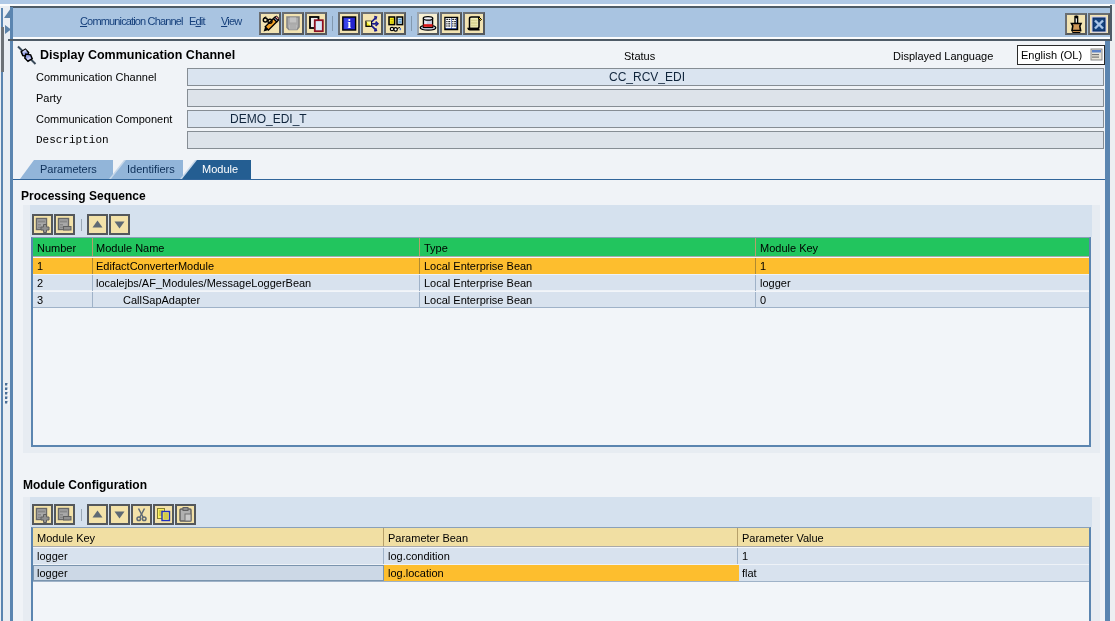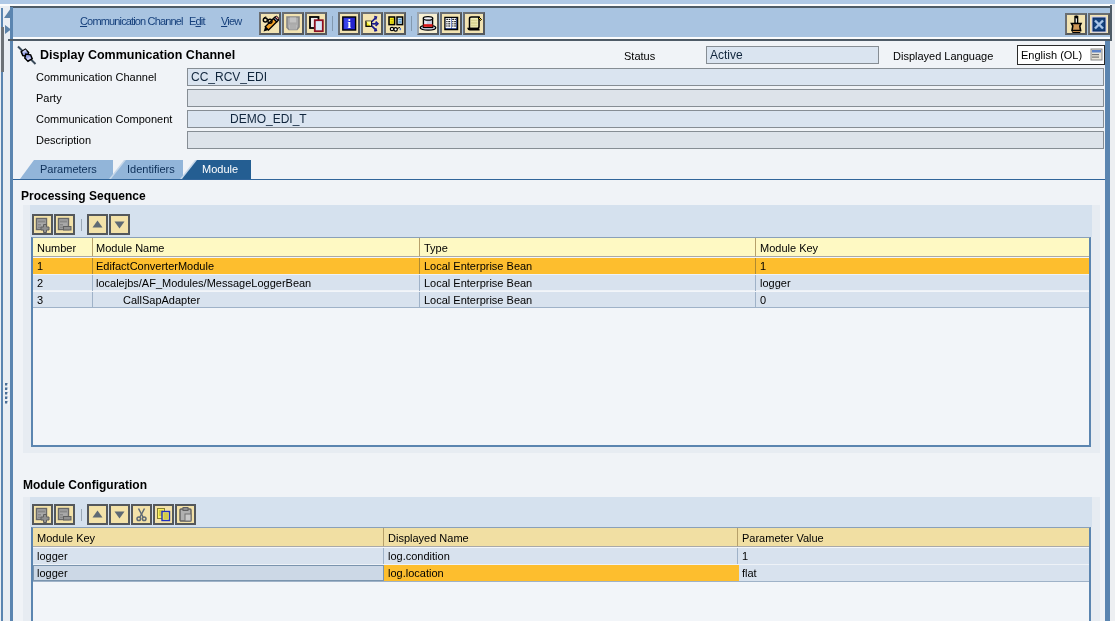--- a/index.html
+++ b/index.html
@@ -208,38 +208,37 @@
   <svg class="abs" style="left:16px;top:44px;" width="22" height="22">
     <line x1="2" y1="2.5" x2="8" y2="8.5" stroke="#3a4a5a" stroke-width="2"></line>
     <line x1="13.5" y1="14" x2="19.5" y2="20" stroke="#3a4a5a" stroke-width="2"></line>
     <polygon points="5.2,7.8 9.4,5.2 12.6,8.4 11.6,12.4 6.8,11.6" fill="#9aa2e4" stroke="#000" stroke-width="1.5"></polygon>
     <polygon points="16.2,14.6 12,17.2 8.8,14 9.8,10 14.6,10.8" fill="#9aa2e4" stroke="#000" stroke-width="1.5"></polygon>
     <polygon points="6.4,7.4 9.4,5.6 11,7.2 7.2,9" fill="#c8ccf2"></polygon>
     <polygon points="10.6,14.4 13.8,12.8 15,14.4 11.4,16" fill="#c8ccf2"></polygon>
   </svg>
   <div class="abs" style="left:40px;top:48px;font-size:12.5px;font-weight:bold;color:#000;">Display Communication Channel</div>
   <div class="lbl" style="left:624px;top:50px;">Status</div>
-  <div class="fld" style="left:706px;top:46px;width:173px;">Active</div>
   <div class="lbl" style="left:893px;top:50px;text-align:right;">Displayed Language</div>
   <div class="abs" style="box-sizing:border-box;left:1017px;top:45px;width:88px;height:20px;background:#fff;border:1px solid #2a2a2a;font-size:11px;color:#000;padding:3px 0 0 3px;">English (OL)
     <svg style="position:absolute;right:1px;top:2px;" width="13" height="13">
       <rect x="1" y="1" width="11" height="11" fill="#e8e4d8" stroke="#888" stroke-width="1"></rect>
       <rect x="2" y="2" width="9" height="2.5" fill="#5c82c8"></rect>
       <rect x="2" y="6" width="7" height="1.2" fill="#777"></rect>
       <rect x="2" y="8.5" width="7" height="1.2" fill="#777"></rect>
     </svg>
   </div>
 
   <div class="lbl" style="left:36px;top:71px;">Communication Channel</div>
-  <div class="fld" style="left:187px;top:68px;width:917px;">CC_RCV_EDI</div>
+  <div class="fld" style="left:187px;top:68px;width:917px;text-align:center;">CC_RCV_EDI</div>
   <div class="lbl" style="left:36px;top:92px;">Party</div>
   <div class="fld" style="left:187px;top:89px;width:917px;background:#dde3ea;"></div>
   <div class="lbl" style="left:36px;top:113px;">Communication Component</div>
   <div class="fld" style="left:187px;top:110px;width:917px;padding-left:42px;">DEMO_EDI_T</div>
-  <div class="lbl" style="left:36px;top:134px;">Description</div>
+  <div class="lbl" style="left:36px;top:134px;font-family:Liberation Mono, monospace;">Description</div>
   <div class="fld" style="left:187px;top:131px;width:917px;background:#dde3ea;"></div>
 
   <div class="abs" style="left:13px;top:178.5px;width:1092px;height:1.5px;background:#31659a;"></div>
   <div class="tab" style="left:20px;width:93px;background:#92b5d9;clip-path:polygon(14px 0,100% 0,100% 100%,0 100%);"></div>
   <div class="abs" style="left:40px;top:163px;font-size:11px;color:#0d2f58;">Parameters</div>
   <div class="tab" style="left:109px;width:19px;background:#c6d7e9;clip-path:polygon(15px 0,19px 0,4px 100%,0 100%);"></div>
   <div class="tab" style="left:111px;width:72px;background:#92b5d9;clip-path:polygon(15px 0,100% 0,100% 100%,0 100%);"></div>
   <div class="abs" style="left:127px;top:163px;font-size:11px;color:#0d2f58;">Identifiers</div>
   <div class="tab" style="left:180px;width:19px;background:#c6d7e9;clip-path:polygon(15px 0,19px 0,4px 100%,0 100%);"></div>
   <div class="tab" style="left:182px;width:69px;background:#245e92;clip-path:polygon(15px 0,100% 0,100% 100%,0 100%);"></div>
@@ -274,21 +273,21 @@
       </svg>
     </div>
   <div class="sbtn" style="left:109px;top:214px;" id="s-dn1">
       <svg width="17" height="17" viewBox="0 0 17 17">
         <polygon points="3.5,5.5 13.5,5.5 8.5,12.5" fill="#5e6974"></polygon>
       </svg>
     </div>
 
   <div class="abs" style="box-sizing:border-box;left:31px;top:237px;width:1060px;height:210px;background:#f2f5f9;border:2px solid #5b85b0;border-top:1px solid #8aa0b8;">
 
-    <div class="abs" style="left:0;top:0;width:1056px;height:18px;background:#fef9c3;border-bottom:1px solid #a9a9a9;">
+    <div class="abs" style="left:0;top:0;width:1056px;height:18px;background:#22c55e;border-bottom:1px solid #a9a9a9;">
       <div class="hdrcell" style="left:4px;">Number</div>
       <div class="hdrcell" style="left:63px;">Module Name</div>
       <div class="hdrcell" style="left:391px;">Type</div>
       <div class="hdrcell" style="left:727px;">Module Key</div>
       <div class="abs" style="left:59px;top:0;width:1px;height:18px;background:#b6a06a;"></div>
       <div class="abs" style="left:386px;top:0;width:1px;height:18px;background:#b6a06a;"></div>
       <div class="abs" style="left:722px;top:0;width:1px;height:18px;background:#b6a06a;"></div>
     </div>
 
     <div class="abs" style="left:0;top:19px;width:1056px;height:17.5px;background:#fdbe2e;border-top:1px solid #f4f6f9;border-bottom:1.5px solid #eef2f7;box-sizing:border-box;">
@@ -383,21 +382,21 @@
       <svg width="17" height="17" viewBox="0 0 17 17">
         <rect x="3" y="3" width="11" height="12" rx="1" fill="#b0b0b0" stroke="#606060" stroke-width="1.4"></rect>
         <rect x="6" y="1.5" width="5" height="3" fill="#909090" stroke="#606060" stroke-width="1"></rect>
         <rect x="8" y="8" width="6" height="7" fill="#c8c8c8" stroke="#707070" stroke-width="1"></rect>
       </svg>
     </div>
 
   <div class="abs" style="box-sizing:border-box;left:31px;top:527px;width:1060px;height:94px;background:#f2f5f9;border-left:2px solid #5b85b0;border-right:2px solid #5b85b0;border-top:1px solid #8aa0b8;">
     <div class="abs" style="left:0;top:0;width:1056px;height:18px;background:#f1dfa3;border-bottom:1px solid #a9a9a9;">
       <div class="hdrcell" style="left:4px;">Module Key</div>
-      <div class="hdrcell" style="left:355px;">Displayed Name</div>
+      <div class="hdrcell" style="left:355px;">Parameter Bean</div>
       <div class="hdrcell" style="left:709px;">Parameter Value</div>
       <div class="abs" style="left:350px;top:0;width:1px;height:18px;background:#b6a06a;"></div>
       <div class="abs" style="left:704px;top:0;width:1px;height:18px;background:#b6a06a;"></div>
     </div>
     <div class="abs" style="left:0;top:19px;width:1056px;height:18px;background:#d8e2ee;border-top:1px solid #f4f6f9;border-bottom:1.5px solid #eef2f7;box-sizing:border-box;">
       <div class="rowcell" style="left:4px;">logger</div>
       <div class="rowcell" style="left:355px;">log.condition</div>
       <div class="rowcell" style="left:709px;">1</div>
       <div class="abs" style="left:350px;top:0;width:1px;height:16px;background:#9fb2c8;"></div>
       <div class="abs" style="left:704px;top:0;width:1px;height:16px;background:#9fb2c8;"></div>

